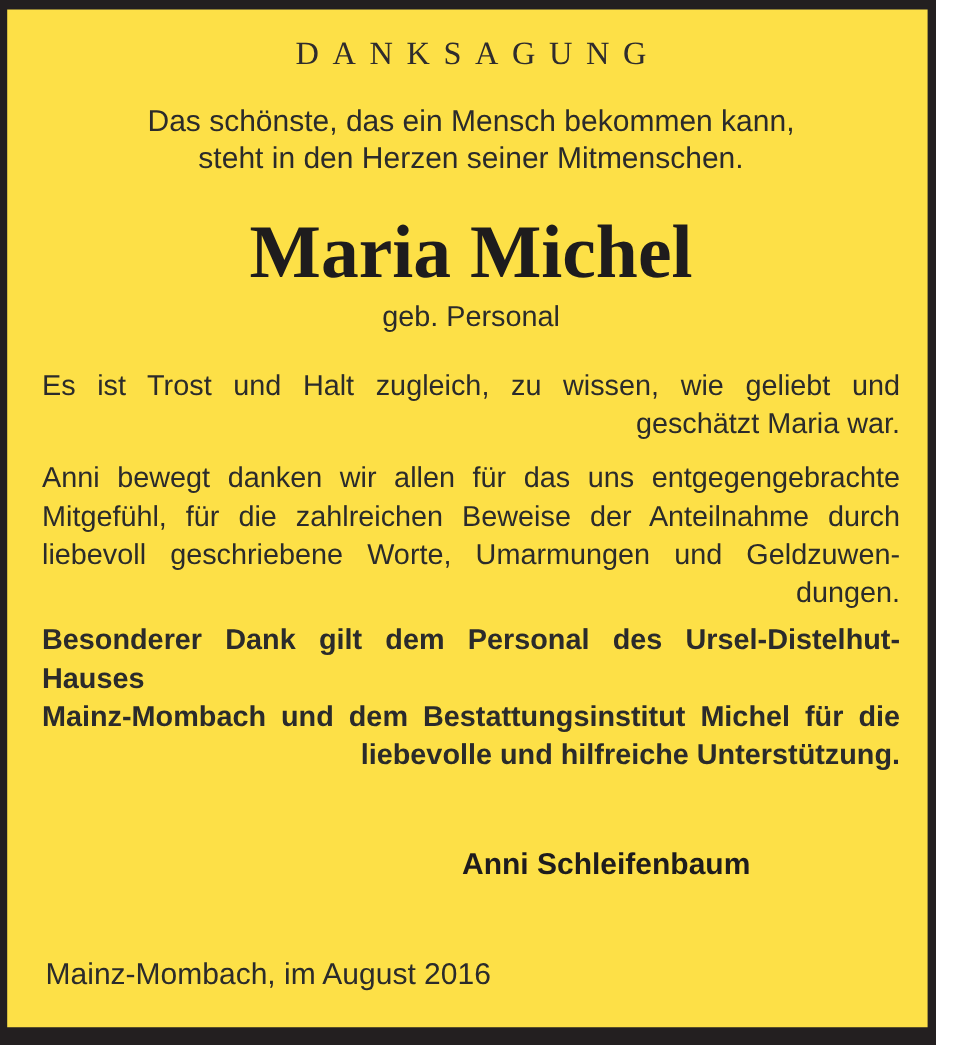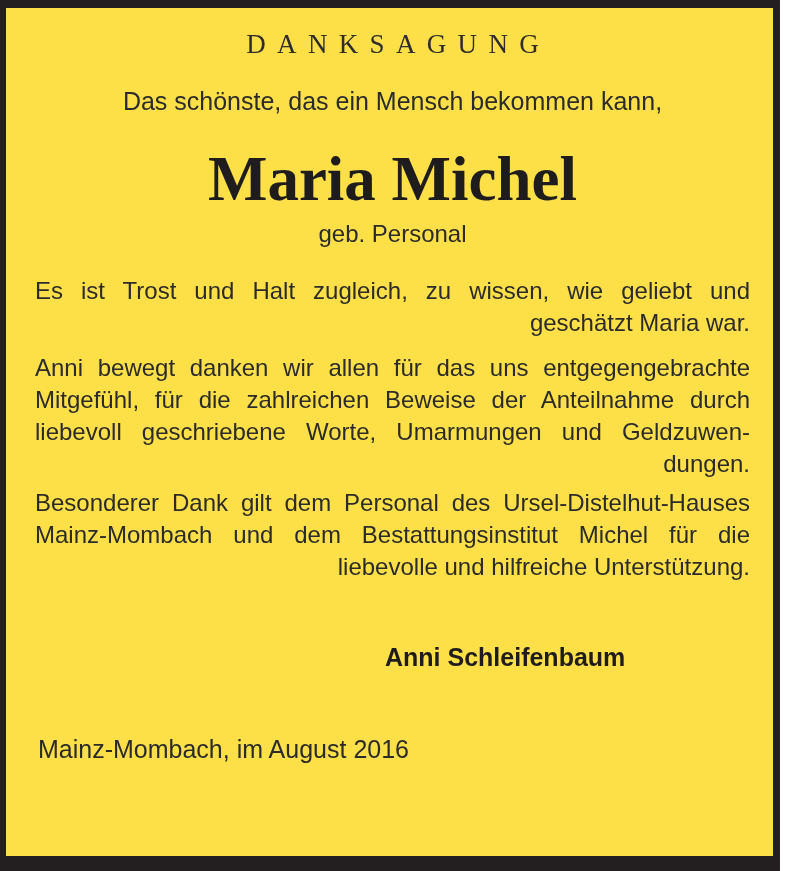--- a/index.html
+++ b/index.html
@@ -55,21 +55,21 @@
     line-height: 30px;
     color: #2b2b2b;
   }
   .para {
     font-size: 24px;
     line-height: 32px;
     color: #2b2b2b;
   }
   .p1 { margin-top: 26px; }
   .p2 { margin-top: 13px; }
-  .p3 { margin-top: 7px; }
+  .p3 { margin-top: 7px; font-weight: bold; }
   .jl {  
     text-align: justify;
     text-align-last: justify;
     text-justify: inter-word;
   }
   .ll {  
     text-align: right;
   }
   .signature {
     margin-top: 58px;
@@ -91,20 +91,21 @@
 </style>
 </head>
 <body>
 
 <div class="ad">
 
   <div class="title">DANKSAGUNG</div>
 
   <div class="epigraph">
     <div>Das schönste, das ein Mensch bekommen kann,</div>
+    <div>steht in den Herzen seiner Mitmenschen.</div>
   </div>
 
   <h1 class="name">Maria Michel</h1>
 
   <div class="maiden">geb. Personal</div>
 
   <div class="para p1">
     <div class="jl">Es ist Trost und Halt zugleich, zu wissen, wie geliebt und</div>
     <div class="ll">geschätzt Maria war.</div>
   </div>

